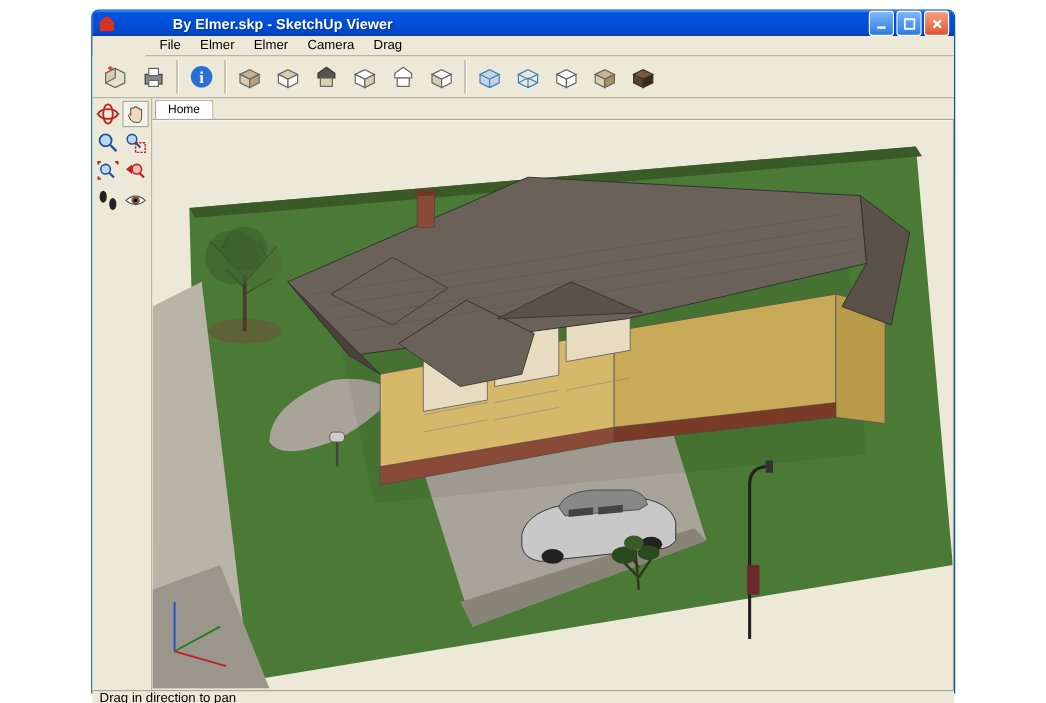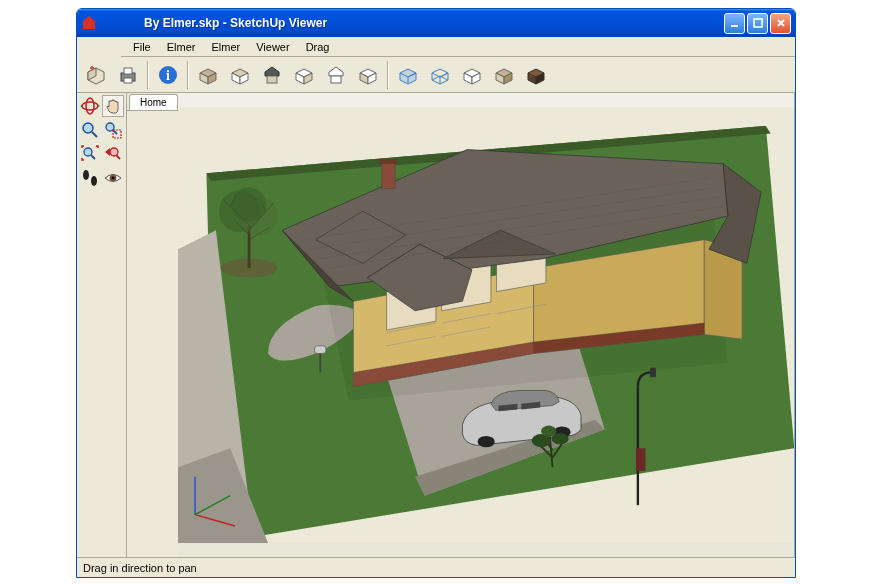--- a/index.html
+++ b/index.html
@@ -15,21 +15,21 @@
 .menubar { height: 20px; background: #ece9d8; display: flex; align-items: center; padding: 0 4px; border-bottom: 1px solid #aca899; margin-left: 44px; }
 .menuitem { padding: 2px 8px; cursor: pointer; }
 .toolbar { height: 36px; background: #ece9d8; display: flex; align-items: center; padding: 2px 4px; border-bottom: 1px solid #aca899; gap: 2px; }
 .tbtn { width: 30px; height: 30px; border: 1px solid transparent; display: flex; align-items: center; justify-content: center; cursor: pointer; background: #ece9d8; }
 .tsep { width: 2px; height: 28px; border-left: 1px solid #aca899; border-right: 1px solid #fff; margin: 0 2px; }
 .content { flex: 1; display: flex; position: relative; }
 .sidebar { width: 50px; background: #ece9d8; border-right: 1px solid #aca899; padding: 2px; }
 .sidebar-row { display: flex; gap: 2px; margin-bottom: 2px; }
 .sbtn { width: 22px; height: 22px; display: flex; align-items: center; justify-content: center; cursor: pointer; }
 .sbtn.active { border: 1px solid #aca899; background: #f5f3e9; }
-.viewport-wrap { flex: 1; display: flex; }
+.viewport-wrap { flex: 1; display: flex; flex-direction: column; }
 .scenetabs { height: 18px; background: #ece9d8; border-bottom: 1px solid #aca899; display: flex; padding-left: 2px; }
 .scenetab { padding: 2px 10px; border: 1px solid #aca899; border-bottom: none; background: #fff; font-size: 10px; cursor: pointer; border-radius: 3px 3px 0 0; margin-top: 1px; }
 .viewport { flex: 1; background: linear-gradient(to bottom, #f0f0e8 0%, #e8e6d8 100%); position: relative; overflow: hidden; border-right: 1px solid #aca899; }
 .statusbar { height: 20px; background: #ece9d8; border-top: 1px solid #aca899; display: flex; align-items: center; padding: 0 6px; font-size: 11px; }
 svg.scene { width: 100%; height: 100%; }
 </style>
 </head>
 <body>
 
 <div class="window">
@@ -57,21 +57,21 @@
             <path d="M2 2 L8 8 M8 2 L2 8" stroke="#fff" stroke-width="2"></path>
           </svg>
         </div>
     </div>
   </div>
 
   <div class="menubar">
     <div class="menuitem">File</div>
     <div class="menuitem">Elmer</div>
     <div class="menuitem">Elmer</div>
-    <div class="menuitem">Viewer</div>
+    <div class="menuitem">Camera</div>
     <div class="menuitem">Drag</div>
   </div>
 
   <div class="toolbar">
     <div class="tbtn" title="Open">
         <svg width="22" height="22" viewBox="0 0 22 22">
           <path d="M3 8 L11 4 L19 8 L19 16 L11 20 L3 16 Z" fill="#e8e0c8" stroke="#666"></path>
           <path d="M11 4 L11 12 L3 16 L3 8 Z" fill="#d8cfb0" stroke="#666"></path>
           <path d="M7 2 L7 6 M5 4 L9 4" stroke="#c44" stroke-width="1.5"></path>
         </svg>

